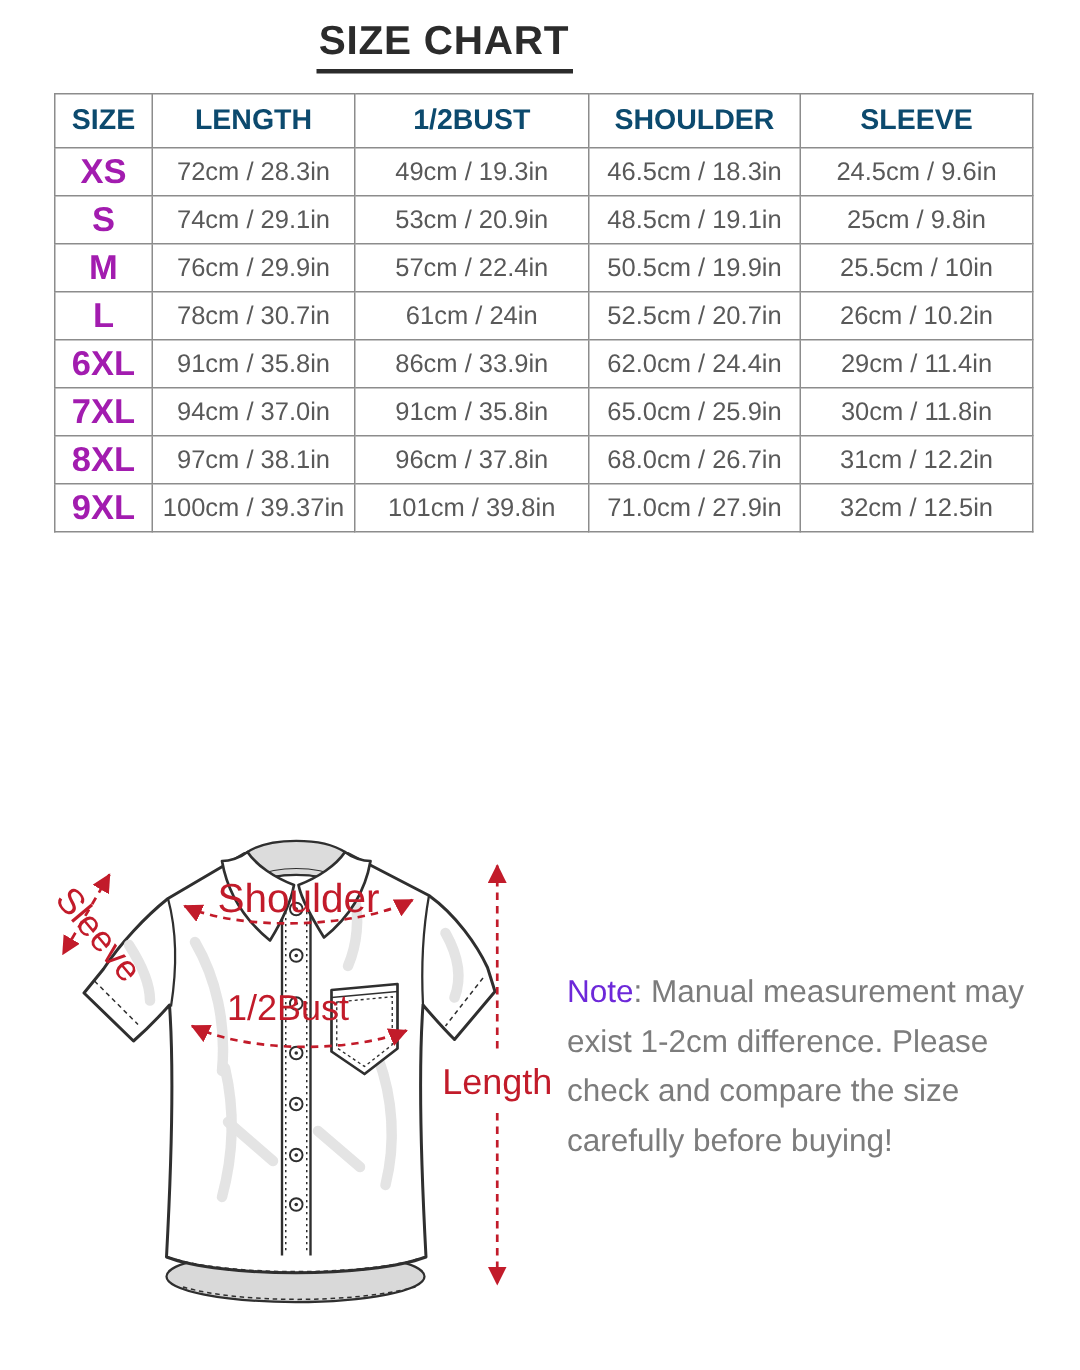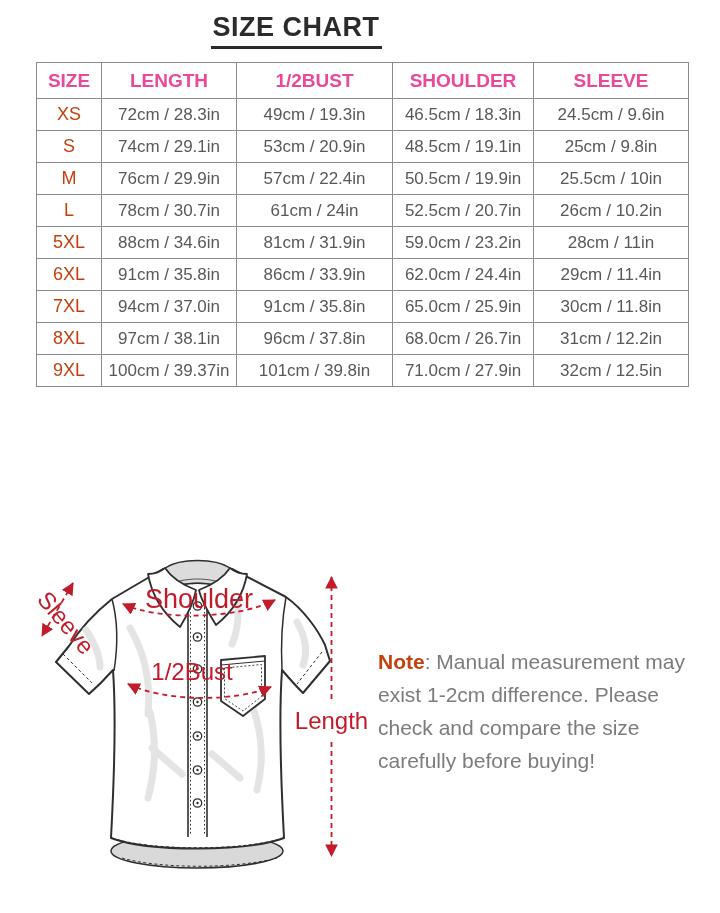--- a/index.html
+++ b/index.html
@@ -14,29 +14,29 @@
     letter-spacing:0.5px; border-bottom:3px solid #2b2b2b; padding:0 2px 3px 2px;
   }
   table.size-table {
     position:absolute; left:36px; top:62px; width:652px;
     border-collapse:collapse; table-layout:fixed;
   }
   table.size-table th, table.size-table td {
     border:1px solid #8c8c8c; text-align:center; vertical-align:middle;
     padding:0; white-space:nowrap; overflow:hidden;
   }
-  table.size-table th { height:36px; font-size:19px; font-weight:bold; color:#ec4899; }
+  table.size-table th { height:36px; font-size:19px; font-weight:bold; color:#0c4a6e; }
   table.size-table td { height:32px; font-size:17px; color:#595959; }
-  table.size-table td.size-cell { font-weight:normal; color:#c2410c; font-size:18px; }
+  table.size-table td.size-cell { font-weight:bold; color:#a21caf; font-size:23px; }
   .diagram { position:absolute; left:0; top:540px; width:380px; height:373px; }
   .note {
     position:absolute; left:378px; top:645px; width:322px;
     font-size:21px; line-height:33px; color:#7c7c7c;
   }
-  .note b { color:#c2410c; font-weight:bold;text-align:right; }
+  .note b { color:#6d28d9; font-weight:normal;text-align:right; }
   svg text.red-label { font-family:"Liberation Sans", sans-serif; }
 </style>
 </head>
 <body>
 
 <div class="page">
 
   <div class="title-wrap">
     <span class="title">SIZE CHART</span>
   </div>
@@ -81,27 +81,20 @@
           <td>25.5cm / 10in</td>
         </tr>
         <tr>
           <td class="size-cell">L</td>
           <td>78cm / 30.7in</td>
           <td>61cm / 24in</td>
           <td>52.5cm / 20.7in</td>
           <td>26cm / 10.2in</td>
         </tr>
         <tr>
-          <td class="size-cell">5XL</td>
-          <td>88cm / 34.6in</td>
-          <td>81cm / 31.9in</td>
-          <td>59.0cm / 23.2in</td>
-          <td>28cm / 11in</td>
-        </tr>
-        <tr>
           <td class="size-cell">6XL</td>
           <td>91cm / 35.8in</td>
           <td>86cm / 33.9in</td>
           <td>62.0cm / 24.4in</td>
           <td>29cm / 11.4in</td>
         </tr>
         <tr>
           <td class="size-cell">7XL</td>
           <td>94cm / 37.0in</td>
           <td>91cm / 35.8in</td>

